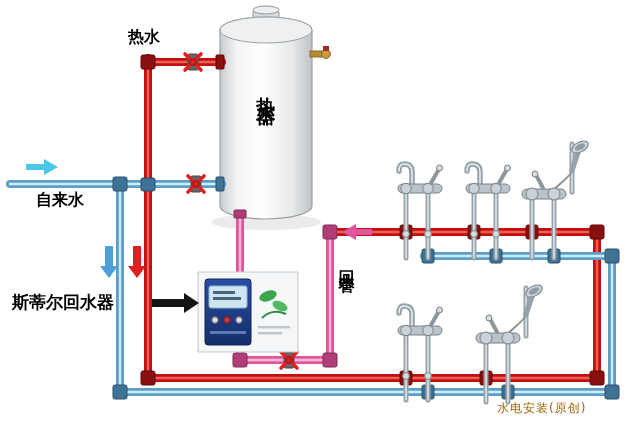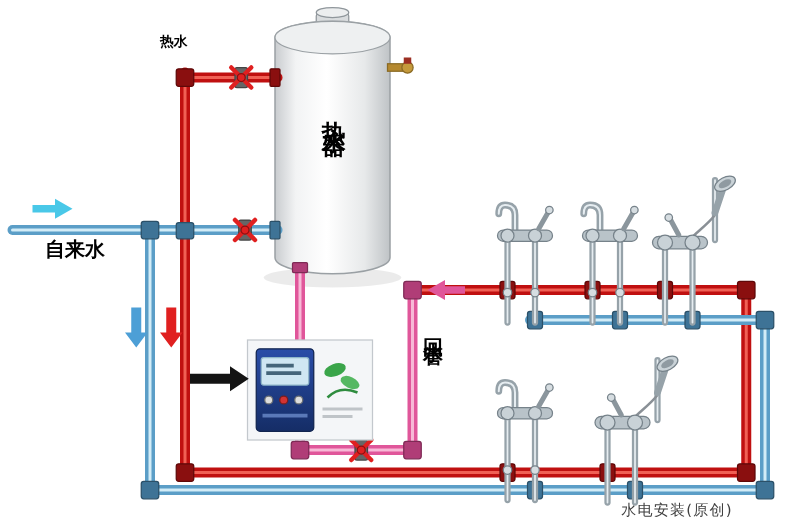--- a/index.html
+++ b/index.html
@@ -3,26 +3,26 @@
 <meta charset="utf-8">
 <style>
   html,body{margin:0;padding:0;background:#ffffff}
   #canvas{
     position:relative;width:640px;height:422px;background:#ffffff;overflow:hidden;
     font-family:"DejaVu Sans","Liberation Sans",sans-serif;color:#000;
   }
   #diagram-svg{position:absolute;left:0;top:0}
   .lbl{position:absolute;font-weight:700;line-height:1.15;white-space:nowrap}
   .v{writing-mode:vertical-rl;text-orientation:upright;letter-spacing:3px;white-space:normal}
-  #lbl-hot{left:128px;top:28px;font-size:11px}
+  #lbl-hot{left:128px;top:28px;font-size:16px}
   #lbl-tap{left:36px;top:191px;font-size:16px}
   #lbl-heater{left:255px;top:82px;font-size:19px;letter-spacing:5px}
   #lbl-recirc{left:12px;top:293px;font-size:17px}
   #lbl-return{left:337px;top:258px;font-size:16px}
-  #watermark{position:absolute;left:497px;top:400px;font-size:12px;color:#404040;font-weight:400;letter-spacing:1px}
+  #watermark{position:absolute;left:497px;top:400px;font-size:12px;color:#a16207;font-weight:400;letter-spacing:1px}
 
   
   .pipe-red{stroke:#c01010;stroke-width:8;stroke-linecap:round;fill:none}
   .pipe-red-h{stroke:#f06055;stroke-width:2.4;stroke-linecap:round;fill:none}
   .pipe-blue{stroke:#5b9ec7;stroke-width:8;stroke-linecap:round;fill:none}
   .pipe-blue-h{stroke:#d2ecf7;stroke-width:2.4;stroke-linecap:round;fill:none}
   .pipe-pink{stroke:#e0569a;stroke-width:8;stroke-linecap:round;fill:none}
   .pipe-pink-h{stroke:#f7b8d6;stroke-width:2.4;stroke-linecap:round;fill:none}
   .fit-red{fill:#8a0f0f;stroke:#5f0808;stroke-width:1}
   .fit-blue{fill:#3e7396;stroke:#2b5068;stroke-width:1}
@@ -217,16 +217,17 @@
       <polygon points="133,246 141,246 141,266 146,266 137,278 128,266 133,266" fill="#e02020"></polygon>
       <polygon points="372,229 356,229 356,224 342,232 356,240 356,235 372,235" fill="#e0569a"></polygon>
     </g>
 
     <polygon points="152,299 184,299 184,293 199,303 184,313 184,307 152,307" fill="#141414"></polygon>
   </svg>
 
   <div class="lbl" id="lbl-hot">热水</div>
   <div class="lbl" id="lbl-tap">自来水</div>
   <div class="lbl v" id="lbl-heater">热水器</div>
+  <div class="lbl" id="lbl-recirc">斯蒂尔回水器</div>
   <div class="lbl v" id="lbl-return">回水管</div>
   <div id="watermark">水电安装(原创)</div>
 
 </div>
 
 </body></html>

